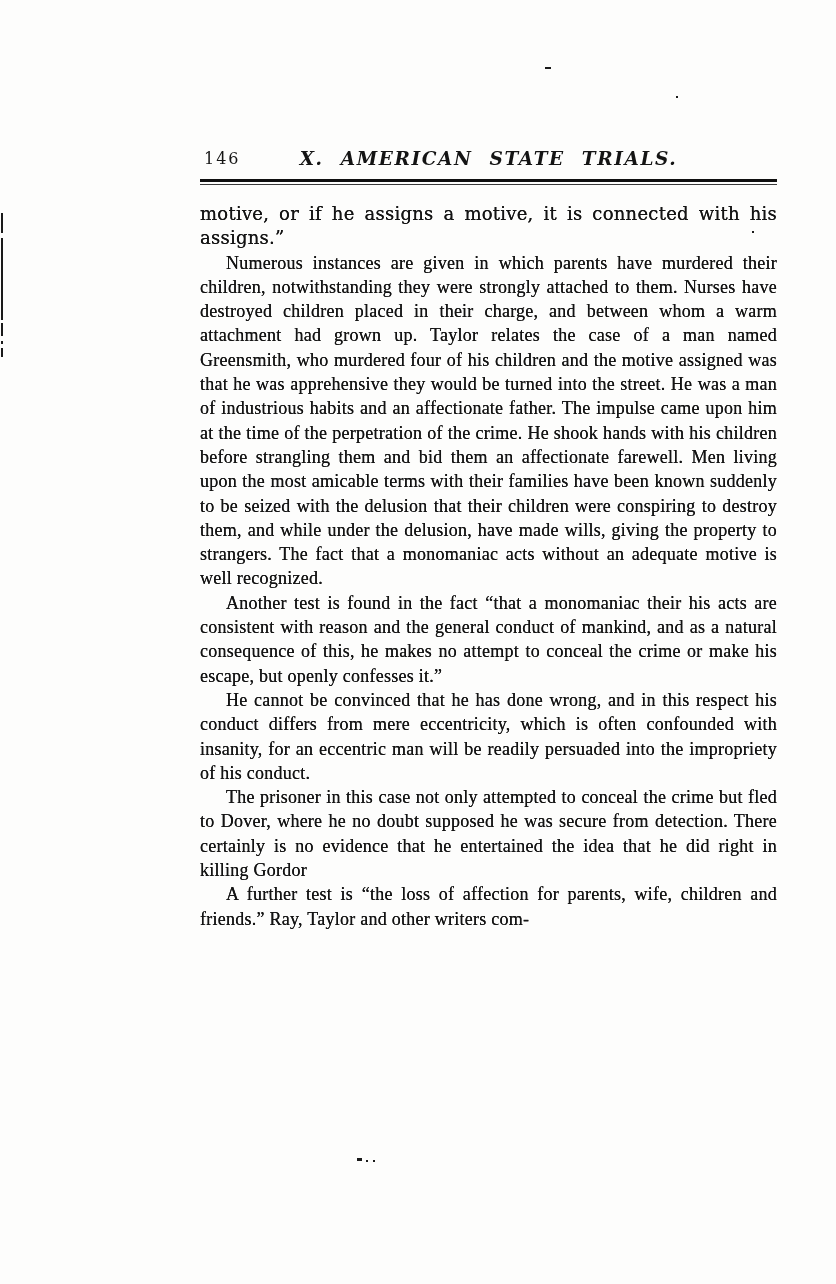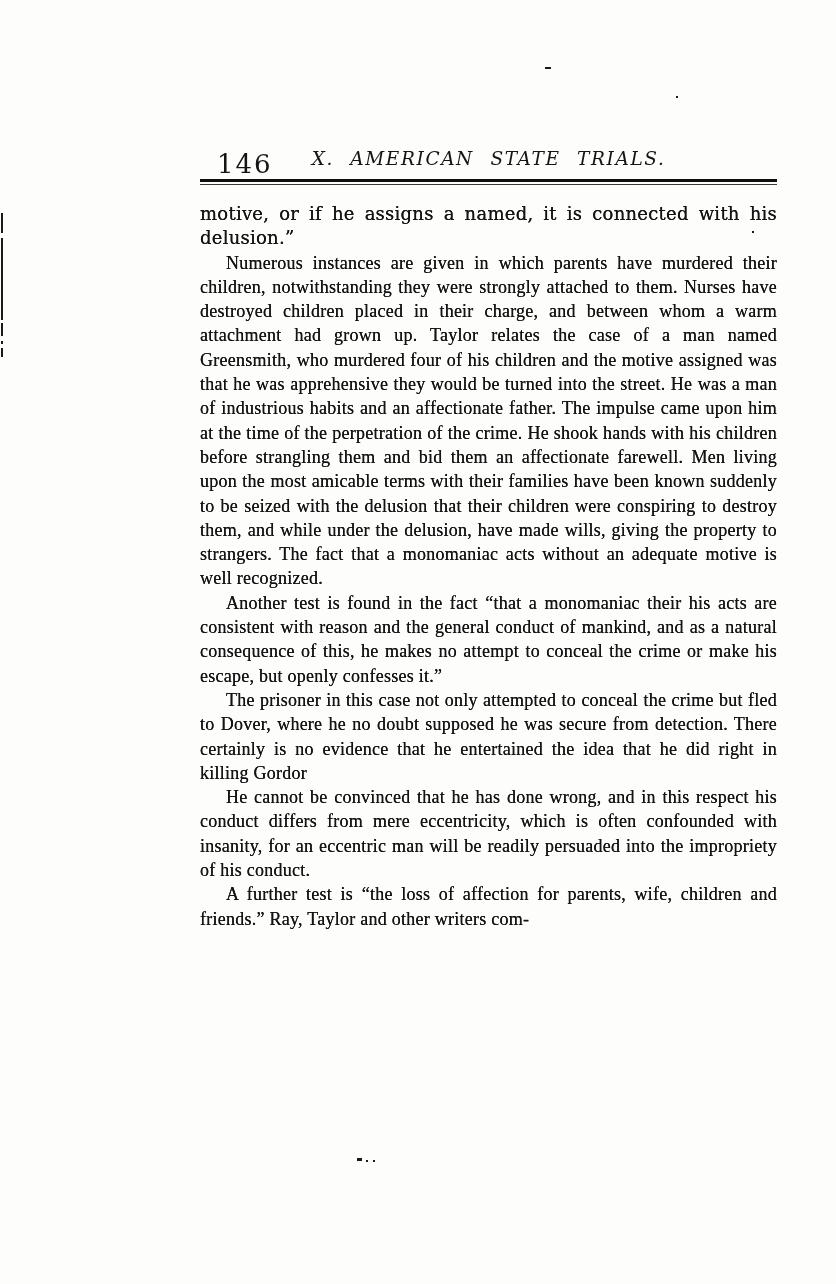--- a/index.html
+++ b/index.html
@@ -25,31 +25,31 @@
     left: 200px;
     top: 148px;
     width: 577px;
   }
   .header {
     position: relative;
     height: 28px;
   }
   .page-number {
     position: absolute;
-    left: 17px;
+    left: 4px;
     top: 1px;
-    font-size: 26px;
+    font-size: 16px;
     letter-spacing: 2px;
     font-weight: 400;
   }
   .running-title {
     text-align: center;
     font-size: 18.5px;
     font-style: italic;
-    font-weight: 400;
+    font-weight: 700;
     letter-spacing: 1.6px;
     word-spacing: 9px;
     white-space: nowrap;
   }
   .header-rule {
     margin-top: 3px;
     height: 2px;
     border-top: 3px solid #101010;
     border-bottom: 1px solid #3a3a3a;
   }
@@ -83,25 +83,25 @@
   <div class="content">
 
     <div class="header">
       <span class="page-number">146</span>
       <div class="running-title">X.  AMERICAN STATE TRIALS.</div>
     </div>
 
     <div class="header-rule"></div>
 
     <div class="bodycopy">
-      <p class="">motive, or if he assigns a named, it is connected with his delusion.”</p>
+      <p class="">motive, or if he assigns a motive, it is connected with his assigns.”</p>
       <p class="p-indent">Numerous instances are given in which parents have murdered their children, notwithstanding they were strongly attached to them.  Nurses have destroyed children placed in their charge, and between whom a warm attachment had grown up.  Taylor relates the case of a man named Greensmith, who murdered four of his children and the motive assigned was that he was apprehensive they would be turned into the street.  He was a man of industrious habits and an affectionate father.  The impulse came upon him at the time of the perpetration of the crime.  He shook hands with his children before strangling them and bid them an affectionate farewell.  Men living upon the most amicable terms with their families have been known suddenly to be seized with the delusion that their children were conspiring to destroy them, and while under the delusion, have made wills, giving the property to strangers.  The fact that a monomaniac acts without an adequate motive is well recognized.</p>
       <p class="p-indent">Another test is found in the fact “that a monomaniac their his acts are consistent with reason and the general conduct of mankind, and as a natural consequence of this, he makes no attempt to conceal the crime or make his escape, but openly confesses it.”</p>
+      <p class="p-indent">He cannot be convinced that he has done wrong, and in this respect his conduct differs from mere eccentricity, which is often confounded with insanity, for an eccentric man will be readily persuaded into the impropriety of his conduct.</p>
       <p class="p-indent">The prisoner in this case not only attempted to conceal the crime but fled to Dover, where he no doubt supposed he was secure from detection.  There certainly is no evidence that he entertained the idea that he did right in killing Gordor</p>
-      <p class="p-indent">He cannot be convinced that he has done wrong, and in this respect his conduct differs from mere eccentricity, which is often confounded with insanity, for an eccentric man will be readily persuaded into the impropriety of his conduct.</p>
       <p class="p-indent">A further test is “the loss of affection for parents, wife, children and friends.”  Ray, Taylor and other writers com-</p>
     </div>
 
   </div>
 
   <div class="artifact" style="left:1px; top:213px; width:2px; height:20px;"></div>
   <div class="artifact" style="left:1px; top:238px; width:2px; height:82px;"></div>
   <div class="artifact" style="left:1px; top:323px; width:2px; height:13px;"></div>
   <div class="artifact" style="left:1px; top:341px; width:2px; height:3px;"></div>
   <div class="artifact" style="left:1px; top:348px; width:2px; height:9px;"></div>

